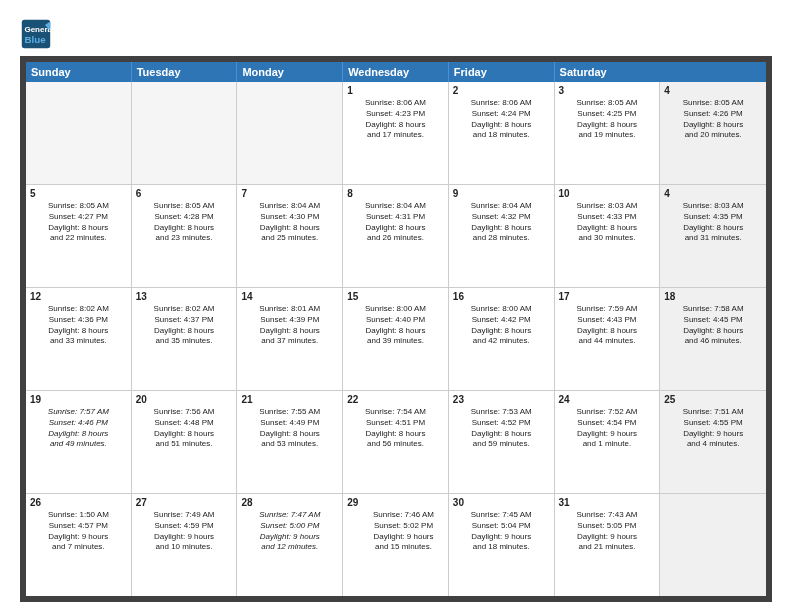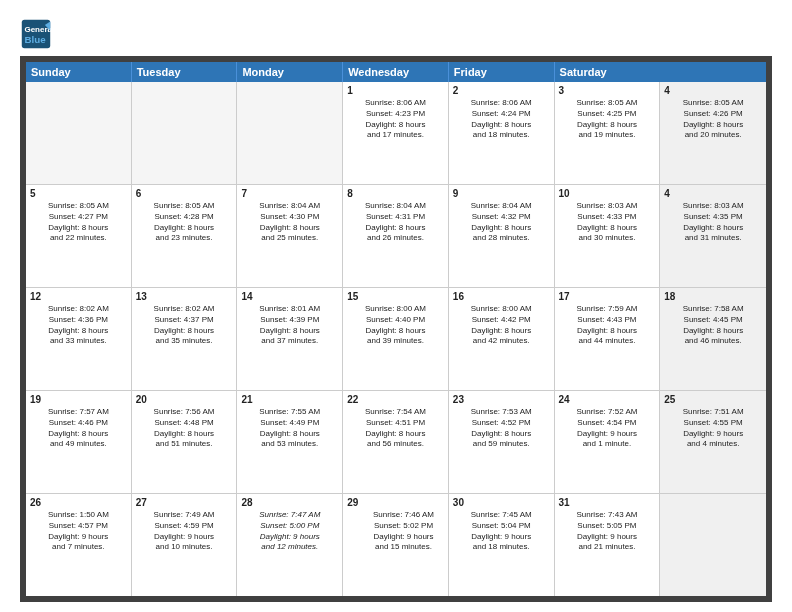--- a/index.html
+++ b/index.html
@@ -275,21 +275,21 @@
             <span class="day-num">18</span>
             <div class="cell-text" style="white-space: pre-line;">Sunrise: 7:58 AM
 Sunset: 4:45 PM
 Daylight: 8 hours
 and 46 minutes.</div>
           </div>
         </div>
         <div class="cal-row">
           <div class="cal-cell">
             <span class="day-num">19</span>
-            <div class="cell-text" style="white-space: pre-line;">Sunrise: 7:57 AM
+            <div class="cell-text" style="white-space: pre-line; font-style: italic;">Sunrise: 7:57 AM
 Sunset: 4:46 PM
 Daylight: 8 hours
 and 49 minutes.</div>
           </div>
           <div class="cal-cell">
             <span class="day-num">20</span>
             <div class="cell-text" style="white-space: pre-line;">Sunrise: 7:56 AM
 Sunset: 4:48 PM
 Daylight: 8 hours
 and 51 minutes.</div>

